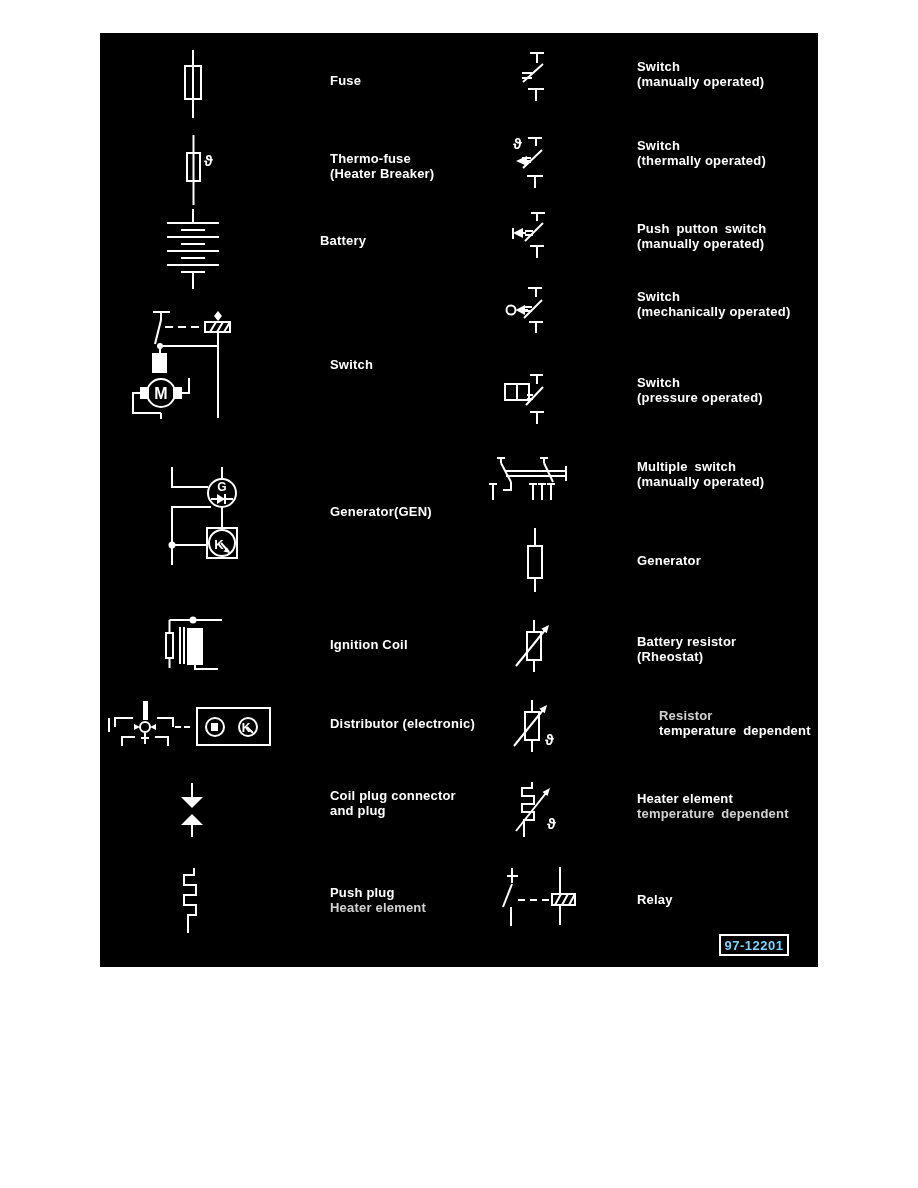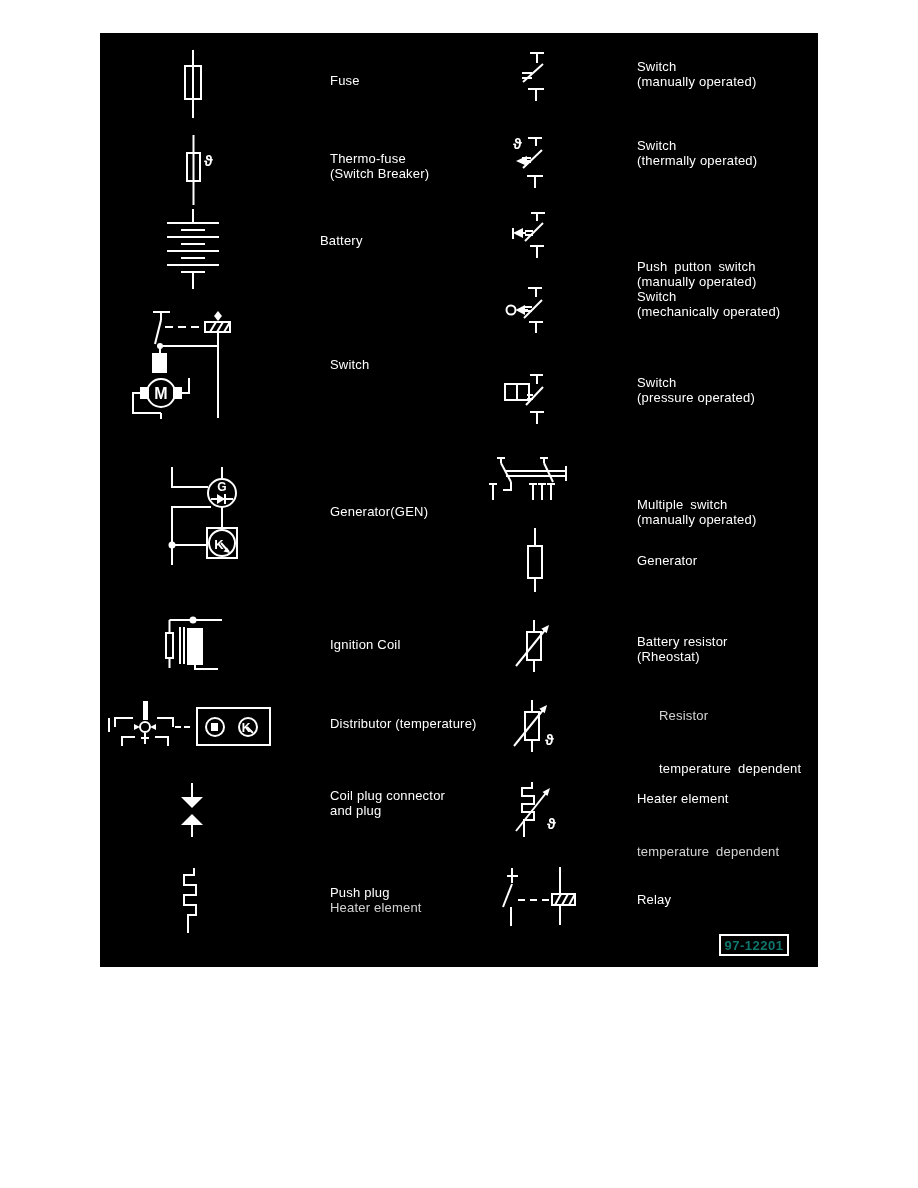--- a/index.html
+++ b/index.html
@@ -5,25 +5,25 @@
   html,body{margin:0;padding:0;background:#fff;}
   .page{position:relative;width:918px;height:1188px;background:#ffffff;overflow:hidden;
         font-family:"Liberation Sans", sans-serif;}
   .panel{position:absolute;left:100px;top:33px;width:718px;height:934px;background:#000;}
   .sym{position:absolute;}
   .sym svg{display:block;overflow:visible;}
   .sym line,.sym path,.sym rect,.sym circle,.sym polyline{stroke:#fff;stroke-width:2;fill:none;}
   .sym .f{fill:#fff;stroke:none;}
   .sym .fs{fill:#fff;stroke:#fff;}
   .sym text{fill:#fff;stroke:none;font-family:"Liberation Sans",sans-serif;font-weight:bold;}
-  .lbl{position:absolute;color:#fff;font-size:13px;line-height:14.5px;letter-spacing:0.2px;white-space:nowrap;}
-  .lbl .wsp{word-spacing:3px;margin-top:38px;}
+  .lbl{position:absolute;color:#fff;font-size:13px;line-height:14.5px;letter-spacing:0.2px;white-space:nowrap;font-weight:bold;}
+  .lbl .wsp{word-spacing:3px;}
   .lbl .dim{opacity:0.82;}
   .refbox{position:absolute;left:619px;top:901px;width:66px;height:18px;border:2px solid #fff;
-          background:#000;color:#0f766e;font-size:13px;font-weight:bold;letter-spacing:0.5px;
+          background:#000;color:#7dd3fc;font-size:13px;font-weight:bold;letter-spacing:0.5px;
           display:flex;align-items:center;justify-content:center;}
 </style>
 </head>
 <body>
 
 <div class="page">
   <div class="panel">
 
     <div class="sym" style="left:78px;top:17px">
       <svg width="30" height="68" viewBox="0 0 30 68">
@@ -302,36 +302,36 @@
         <line x1="66" y1="3" x2="66" y2="30"></line>
         <line x1="66" y1="41" x2="66" y2="61"></line>
       </svg>
     </div>
 
     <div class="lbl" style="left:230px;top:41px">
       <div>Fuse</div>
     </div>
     <div class="lbl" style="left:230px;top:119px">
       <div>Thermo-fuse</div>
-      <div>(Switch Breaker)</div>
+      <div>(Heater Breaker)</div>
     </div>
     <div class="lbl" style="left:220px;top:201px">
       <div>Battery</div>
     </div>
     <div class="lbl" style="left:230px;top:325px">
       <div>Switch</div>
     </div>
     <div class="lbl" style="left:230px;top:472px">
       <div>Generator(GEN)</div>
     </div>
     <div class="lbl" style="left:230px;top:605px">
       <div>Ignition Coil</div>
     </div>
     <div class="lbl" style="left:230px;top:684px">
-      <div>Distributor (temperature)</div>
+      <div>Distributor (electronic)</div>
     </div>
     <div class="lbl" style="left:230px;top:756px">
       <div>Coil plug connector</div>
       <div>and plug</div>
     </div>
     <div class="lbl" style="left:230px;top:853px">
       <div>Push plug</div>
       <div class="dim">Heater element</div>
     </div>
 

